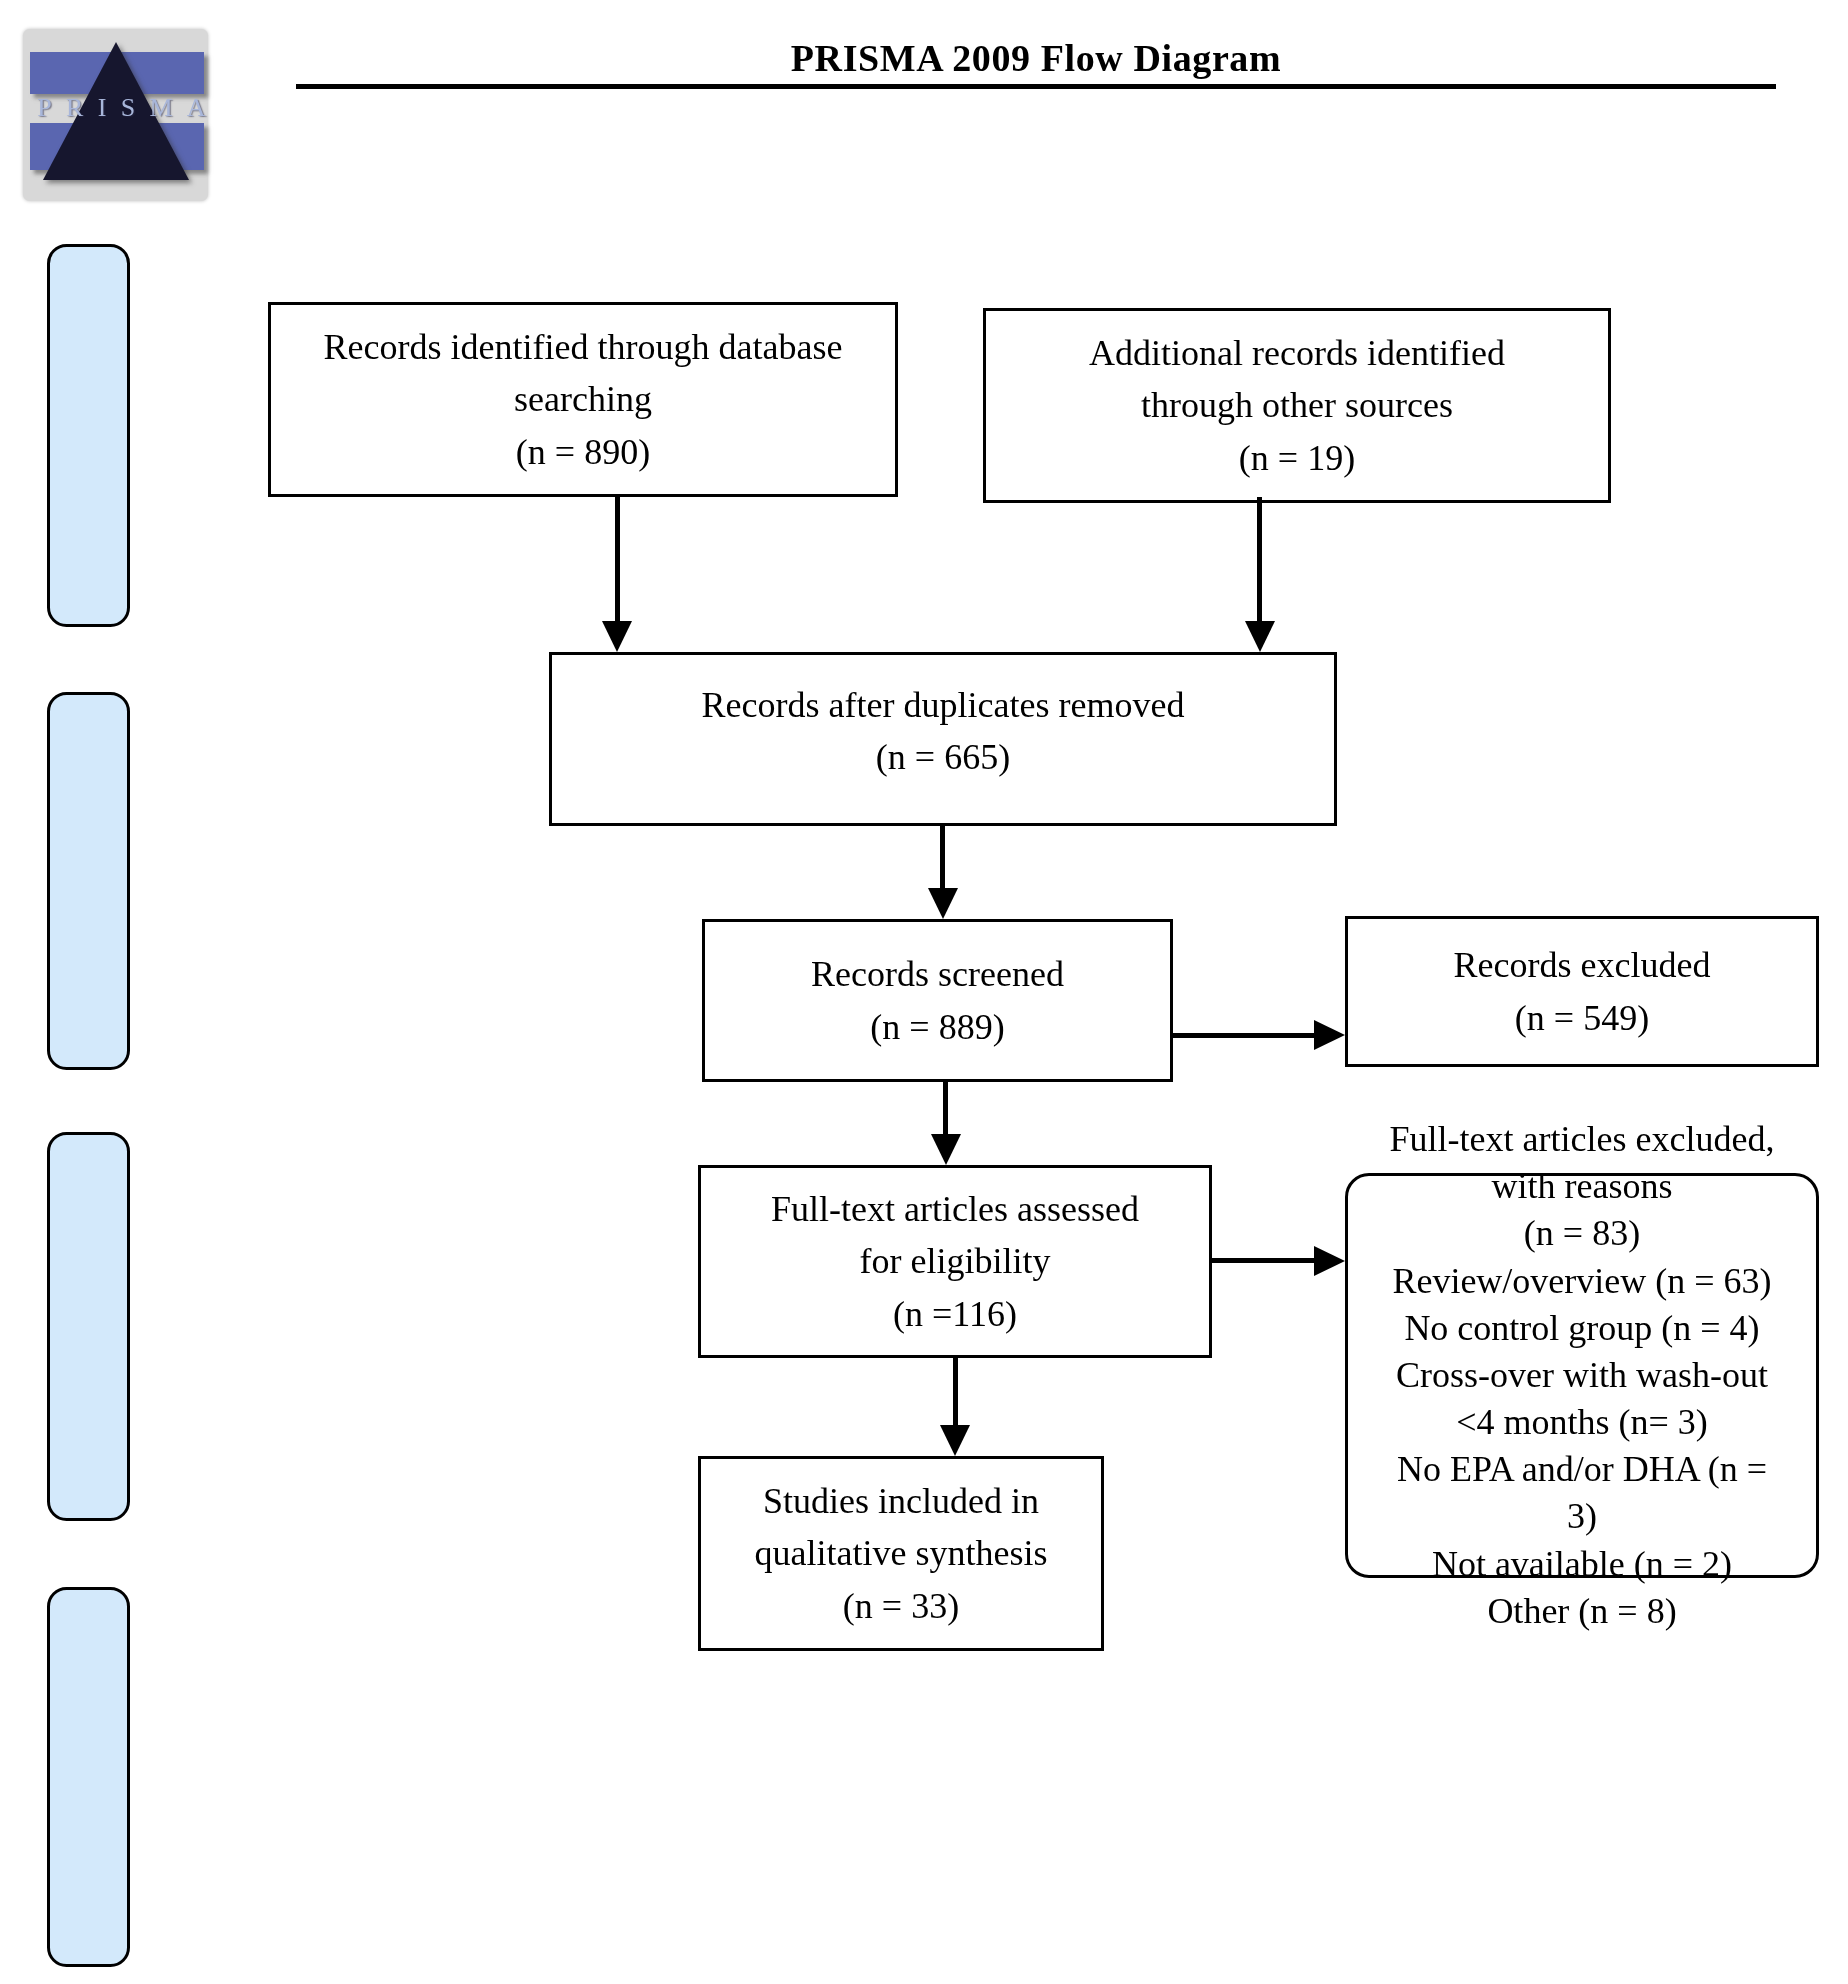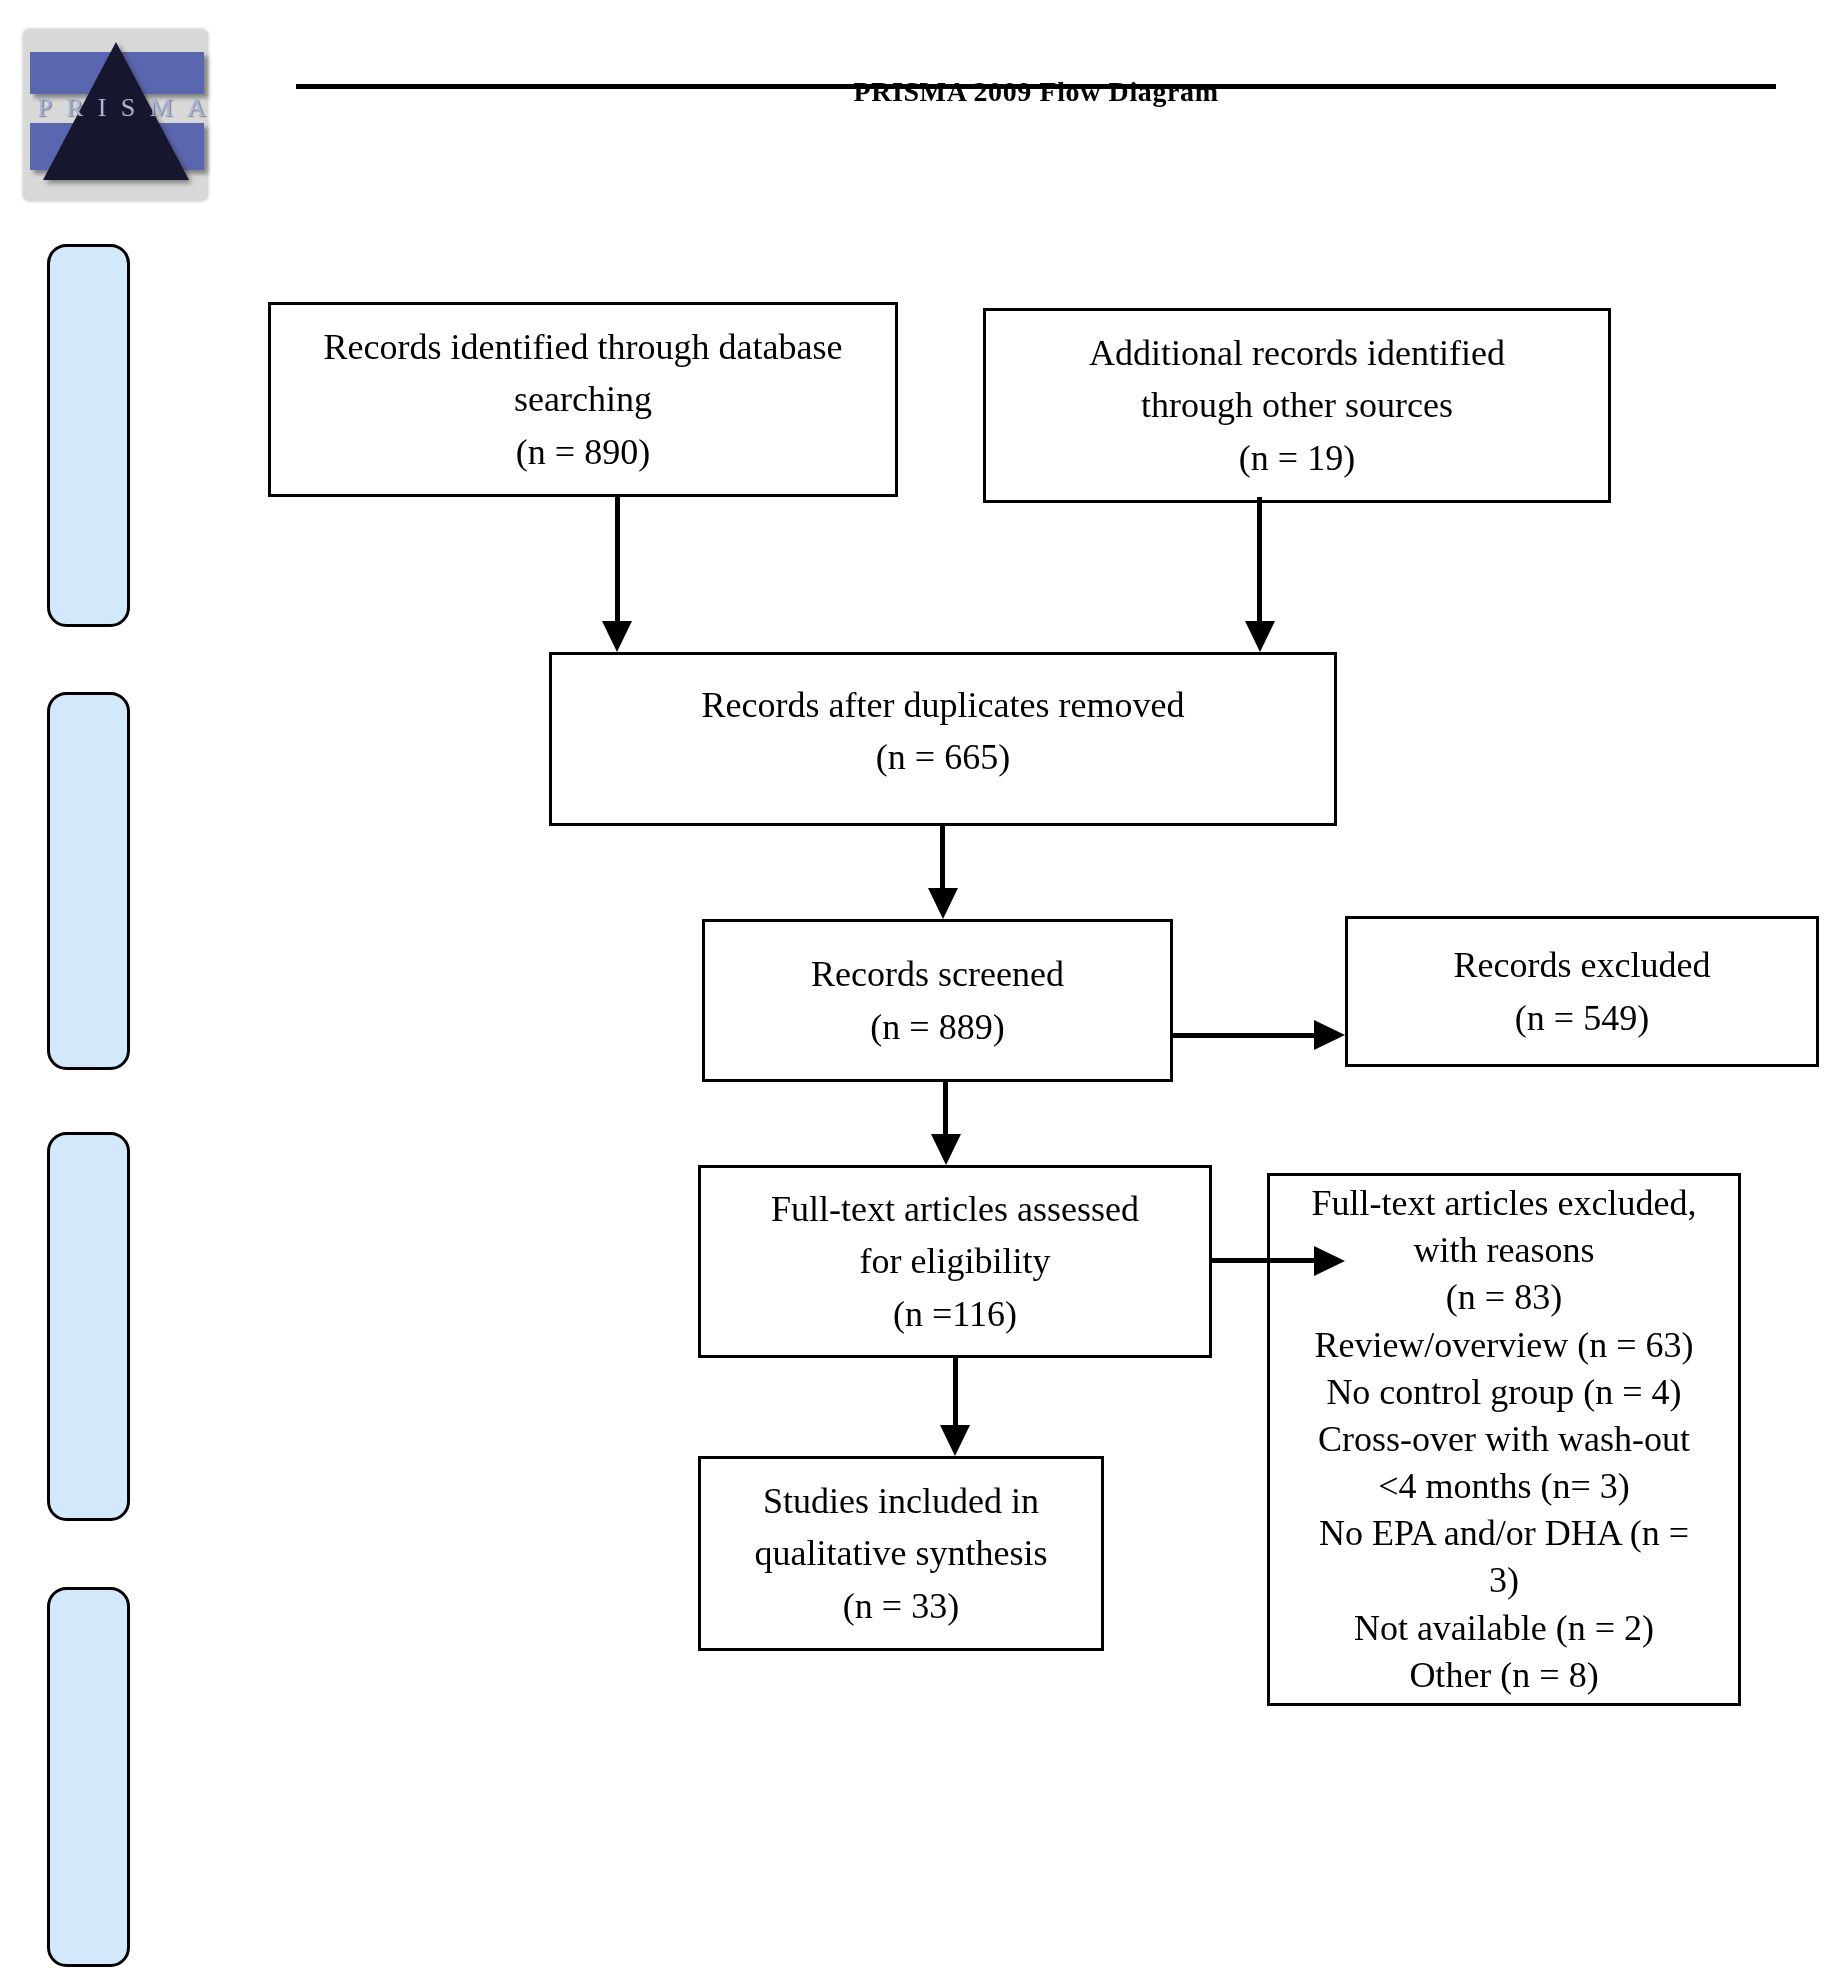--- a/index.html
+++ b/index.html
@@ -3,21 +3,21 @@
 <meta charset="utf-8">
 <style>
   html,body{margin:0;padding:0;background:#ffffff;}
   #canvas{
     position:relative;width:1848px;height:1985px;background:#ffffff;
     font-family:"Liberation Serif","DejaVu Serif",serif;color:#000;overflow:hidden;
   }
   
   .title{
     position:absolute;left:296px;top:36px;width:1480px;text-align:center;
-    font-size:28px;font-weight:bold;letter-spacing:0.6px;margin-top:40px;
+    font-size:38px;font-weight:bold;letter-spacing:0.6px;
   }
   .title-rule{position:absolute;left:296px;top:84px;width:1480px;height:4.5px;background:#000;}
   
   .logo{position:absolute;left:23px;top:29px;width:185px;height:172px;background:#d8d8d8;border-radius:6.5px;box-shadow:0 0 3.9px rgba(0,0,0,0.25);}
   .logo-band{position:absolute;left:6.5px;width:174px;background:#5a66b0;box-shadow:3.9px 3.9px 3.9px rgba(70,70,70,0.55);}
   .logo-band.top{top:23px;height:42px;}
   .logo-band.bottom{top:94px;height:47px;}
   .logo-triangle{
     position:absolute;left:19.5px;top:13px;width:0;height:0;
     border-left:73px solid transparent;border-right:73px solid transparent;
@@ -95,21 +95,21 @@
     <div class="btext">Records excluded
 (n = 549)</div>
   </div>
 
   <div class="fbox" style="left:698px;top:1165px;width:514px;height:193px;">
     <div class="btext">Full-text articles assessed
 for eligibility
 (n =116)</div>
   </div>
 
-  <div class="fbox dense" style="left:1267px;top:1173px;width:474px;height:533px;">
+  <div class="fbox dense" style="left:1345px;top:1173px;width:474px;height:405px;border-radius:24px;">
     <div class="btext">Full-text articles excluded,
 with reasons
 (n = 83)
 Review/overview (n = 63)
 No control group (n = 4)
 Cross-over with wash-out
 &lt;4 months (n= 3)
 No EPA and/or DHA (n =
 3)
 Not available (n = 2)

